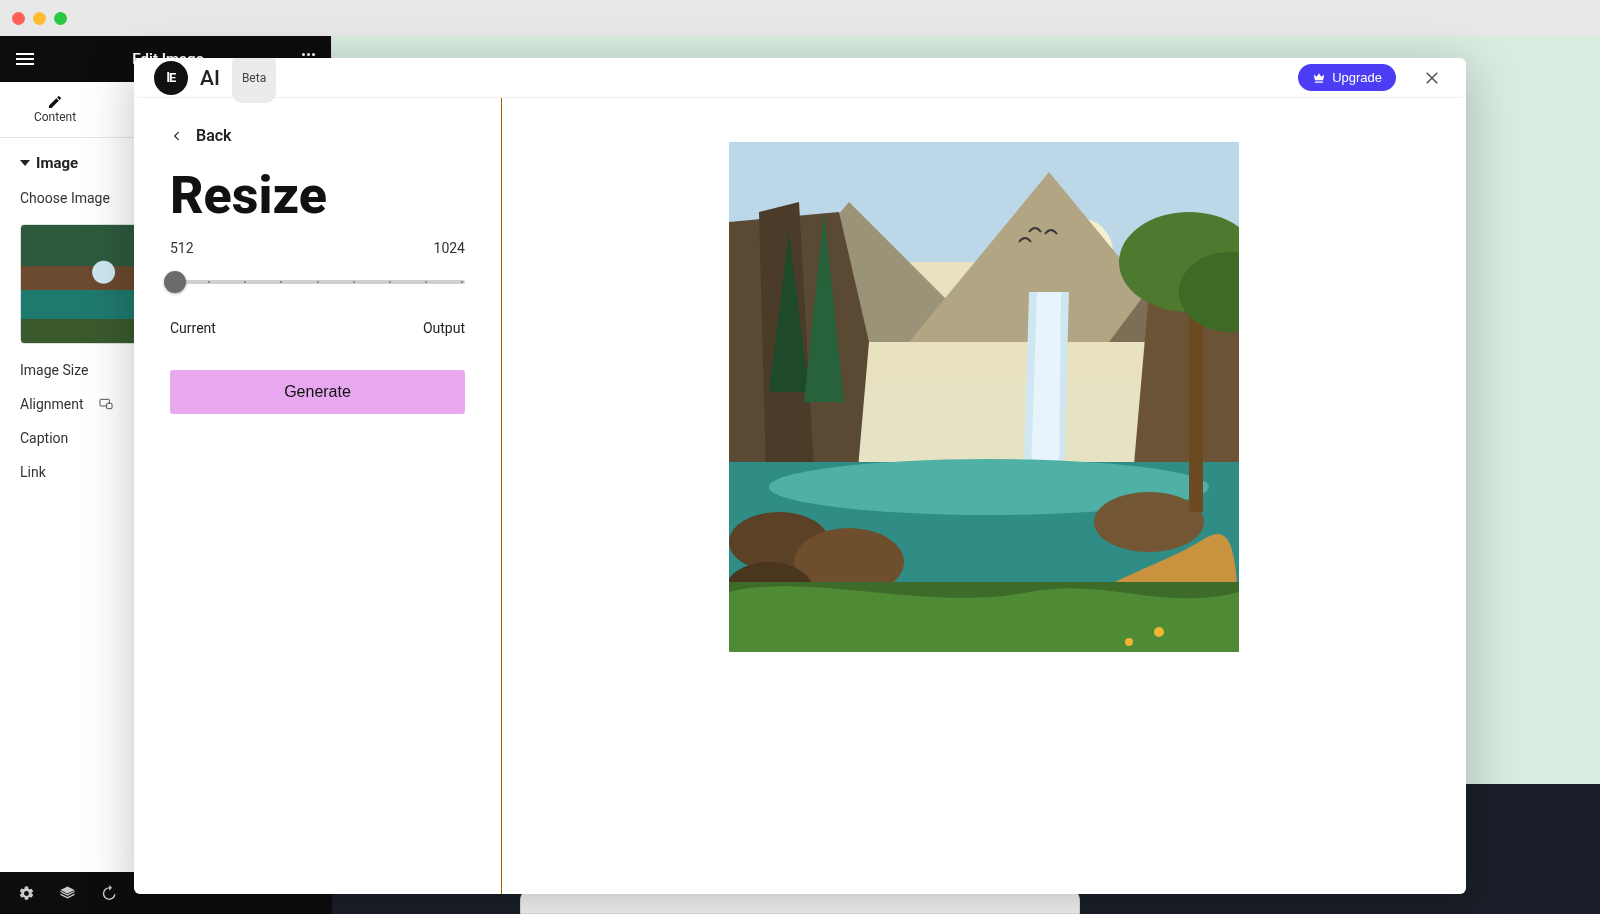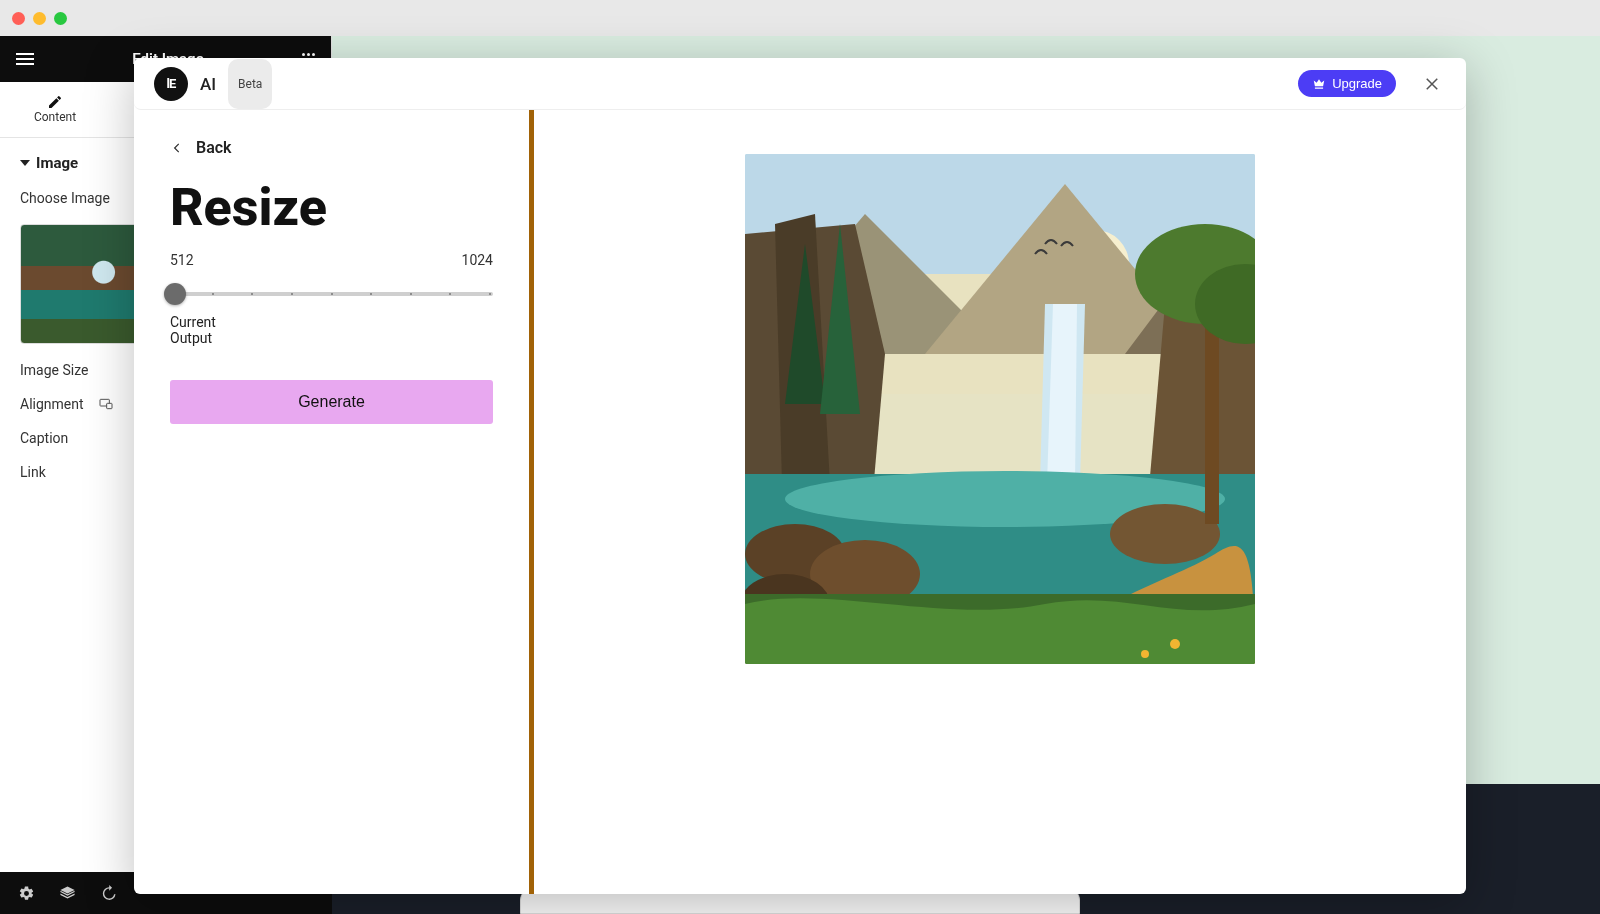--- a/index.html
+++ b/index.html
@@ -165,41 +165,41 @@
     width: 1332px;
     height: 836px;
     background: #fff;
     border-radius: 6px;
     box-shadow: 0 10px 50px rgba(0,0,0,0.25);
     display: flex;
     flex-direction: column;
     overflow: hidden;
   }
   .ai-header {
-    height: 52px;
+    height: 40px;
     display: flex;
     align-items: center;
     padding: 0 20px;
     gap: 12px;
     border-bottom: 1px solid #eee;
     border-radius: 7px;
   }
   .ai-logo {
     width: 34px; height: 34px;
     background: #111;
     border-radius: 50%;
     color: #fff;
     display: flex;
     align-items: center;
     justify-content: center;
     font-size: 13px;
     font-weight: 700;
     letter-spacing: -1px;
   }
-  .ai-title { font-size: 17px; font-weight: 500; color: #222; }
+  .ai-title { font-size: 21px; font-weight: 500; color: #222; }
   .beta-badge {
     background: #ebebeb;
     color: #444;
     font-size: 12px;
     padding: 18px 10px;
     border-radius: 10px;
   }
   .ai-header-spacer { flex: 1; }
   .upgrade-btn {
     background: #4c3df5;
@@ -221,22 +221,22 @@
     color: #555;
     margin-left: 10px;
   }
 
   .ai-body {
     flex: 1;
     display: flex;
     overflow: hidden;
   }
   .ai-left {
-    width: 400px;
-    border-right: 5px solid #a16207;
+    width: 368px;
+    border-right: 1px solid #a16207;
     padding: 28px 36px;
   }
   .back-row {
     display: flex;
     align-items: center;
     gap: 12px;
     font-size: 16px;
     font-weight: 600;
     color: #222;
     cursor: pointer;
@@ -255,21 +255,21 @@
     color: #333;
     margin-bottom: 44px;
   }
   .slider-block { }
   .slider-labels-top, .slider-labels-bottom {
     display: flex;
     justify-content: space-between;
     font-size: 14px;
     color: #333;
   }
-  .slider-labels-bottom { font-size: 14px; color: #222; margin-top: 8px; flex-direction: column; }
+  .slider-labels-bottom { font-size: 14px; color: #222; margin-top: 26px; }
   .slider-track-wrap {
     position: relative;
     height: 24px;
     margin: 14px 0 2px 0;
   }
   .slider-track {
     position: absolute;
     top: 50%; left: 0; right: 0;
     height: 4px;
     background: #cfcfcf;

